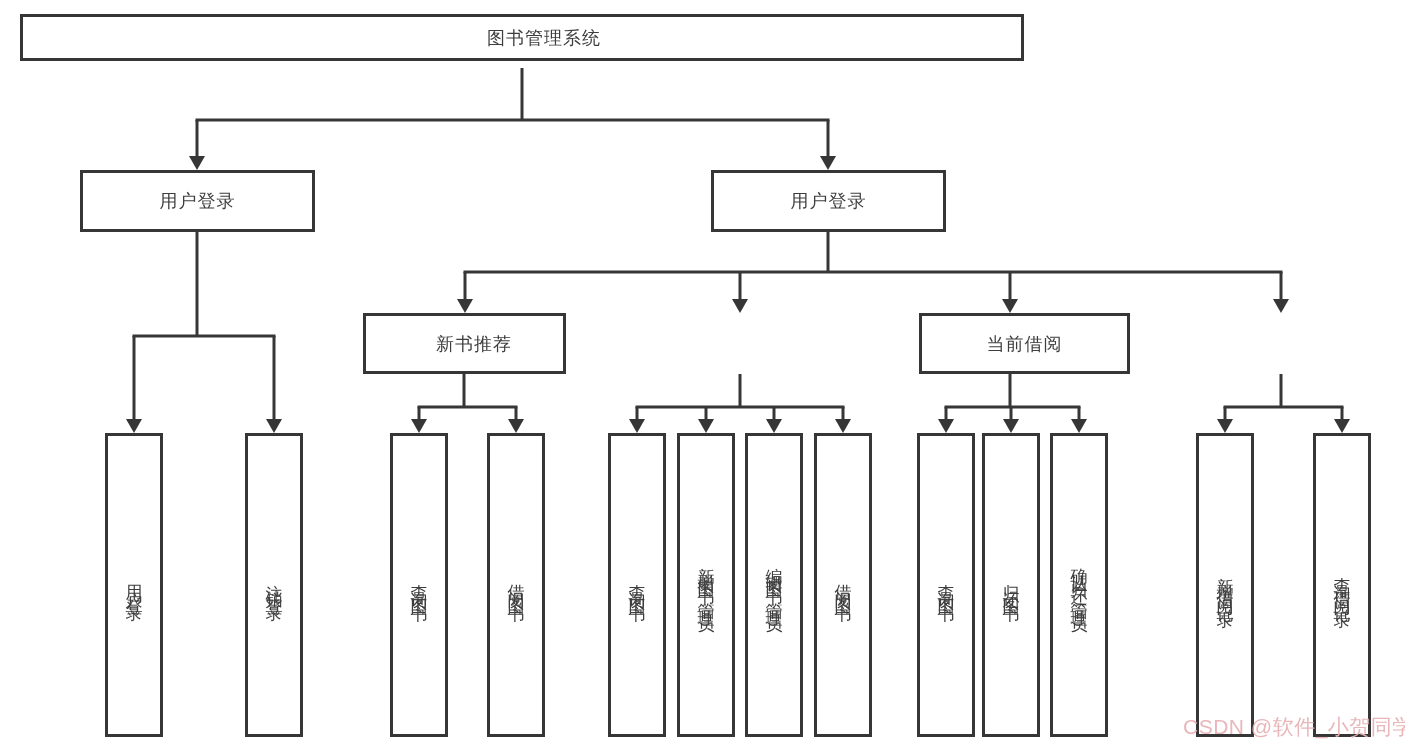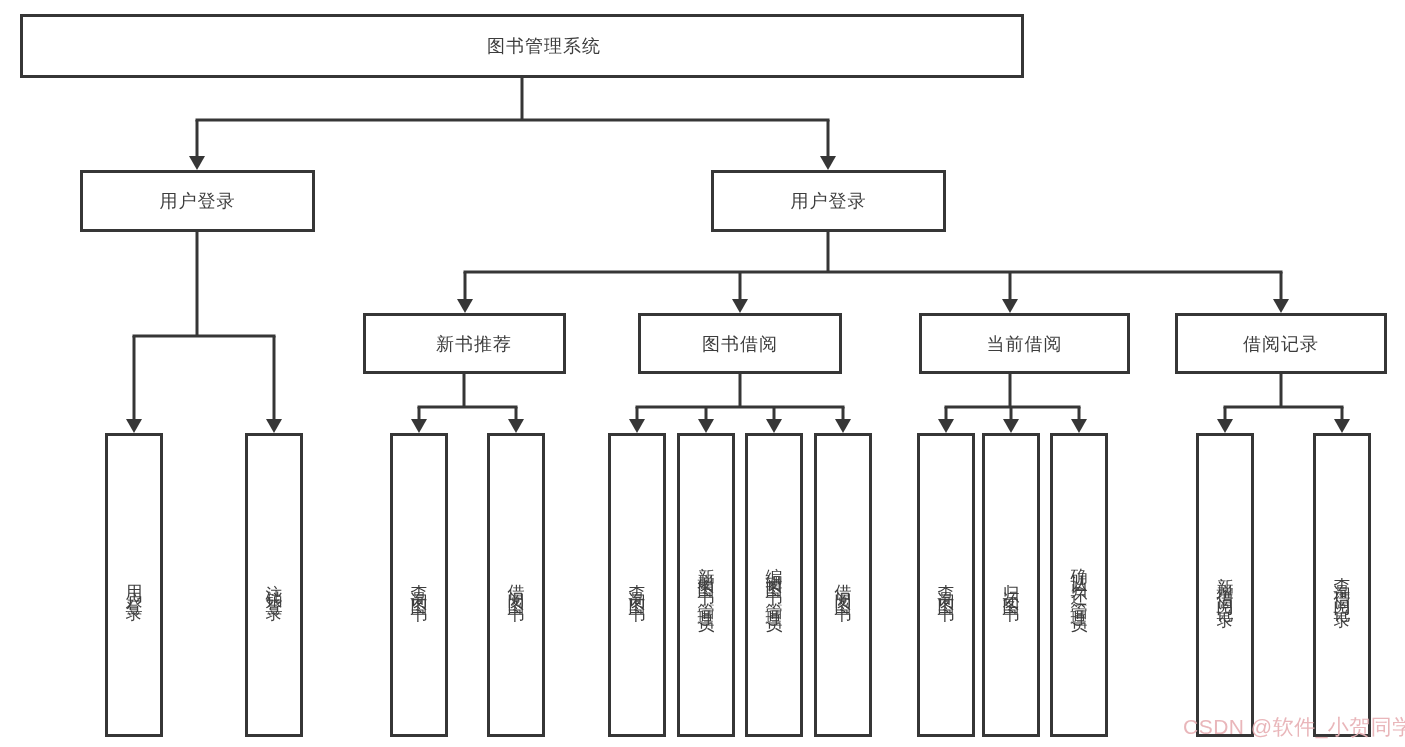--- a/index.html
+++ b/index.html
@@ -127,29 +127,27 @@
     <polygon points="1071,419 1087,419 1079,433" stroke="none"></polygon>
 
     <line x1="1281" y1="374" x2="1281" y2="407"></line>
     <line x1="1223.5" y1="407" x2="1343.5" y2="407"></line>
     <line x1="1225" y1="407" x2="1225" y2="421"></line>
     <line x1="1342" y1="407" x2="1342" y2="421"></line>
     <polygon points="1217,419 1233,419 1225,433" stroke="none"></polygon>
     <polygon points="1334,419 1350,419 1342,433" stroke="none"></polygon>
   </svg>
 
-  <div class="node" style="left:20px; top:14px; width:1004px; height:64px;padding-left:44px;">图书管理系统</div>
+  <div class="node" style="left:20px; top:14px; width:1004px; height:47px;padding-left:44px;">图书管理系统</div>
 
   <div class="node" style="left:80px; top:170px; width:235px; height:62px;">用户登录</div>
   <div class="node" style="left:711px; top:170px; width:235px; height:62px;">用户登录</div>
 
   <div class="node" style="left:363px; top:313px; width:203px; height:61px;padding-left:19px;">新书推荐</div>
-  <div class="node" style="left:638px; top:313px; width:204px; height:61px;">图书借阅</div>
   <div class="node" style="left:905px; top:313px; width:211px; height:61px;margin-left:14px;">当前借阅</div>
-  <div class="node" style="left:1175px; top:313px; width:212px; height:61px;">借阅记录</div>
 
   <div class="leaf" style="left:105px;">
     <span>用户登录</span>
   </div>
   <div class="leaf" style="left:245px;">
     <span>注销登录</span>
   </div>
 
   <div class="leaf" style="left:390px;">
     <span>查询图书</span>

